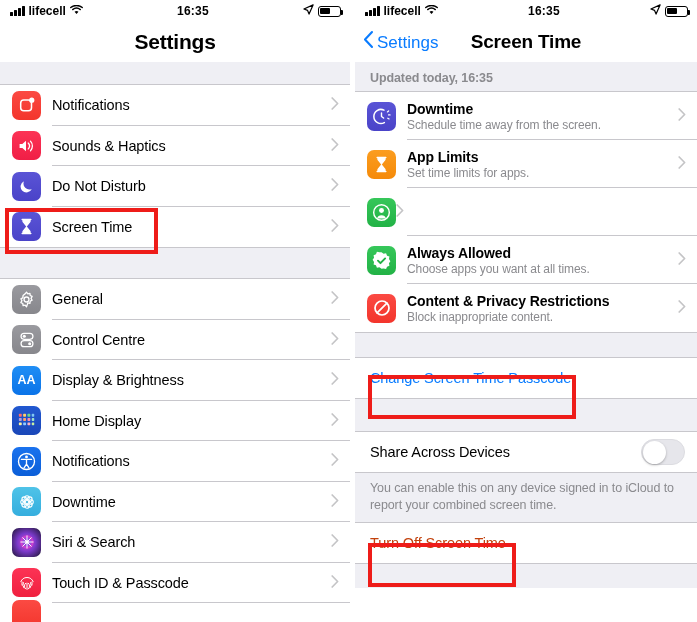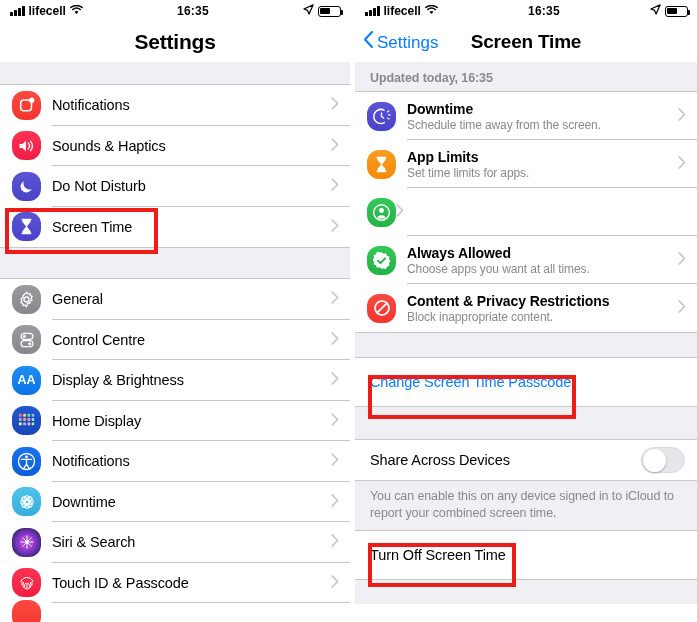--- a/index.html
+++ b/index.html
@@ -61,21 +61,21 @@
   .group { background: #ffffff; border-top: 0.6px solid #c8c7cc; border-bottom: 0.6px solid #c8c7cc; }
   .row {
     position: relative; display: flex; align-items: center;
     background: #ffffff; padding-left: 12px; cursor: pointer;
   }
   .row .sep {
     position: absolute; left: 52px; right: 0; bottom: 0; height: 0.6px; background: #c8c7cc;
   }
   .row:last-child .sep { display: none; }
   .icn {
-    width: 29px; height: 29px; border-radius: 12px; flex: 0 0 29px;
+    width: 29px; height: 29px; border-radius: 7px; flex: 0 0 29px;
     display: flex; align-items: center; justify-content: center;
     overflow: hidden; position: relative;
   }
   .row-body { margin-left: 11px; flex: 1 1 auto; min-width: 0; }
   .row-title { font-size: 14.5px; color: #000; letter-spacing: -0.1px; }
   .row-sub { font-size: 12px; color: #8a8a8e; margin-top: 1px; letter-spacing: -0.1px; }
   .row-title.bold { font-weight: bold; font-size: 14px; }
   .chev { flex: 0 0 auto; margin-right: 11px; color: #c4c4c6; display:block; }
 
   
@@ -87,25 +87,25 @@
   
   .sec-head {
     background: #efeff4; font-size: 12.5px; color: #8a8a8e;
     padding: 9px 0 6px 15px; letter-spacing: -0.1px; font-weight: bold;
   }
   .sec-foot {
     background: #efeff4; font-size: 12.5px; color: #8a8a8e;
     padding: 7px 16px 9px 15px; line-height: 1.32; letter-spacing: -0.1px;
   }
   .link-row {
-    background:#ffffff; height: 48px; display:flex; align-items:center;
+    background:#ffffff; height: 40px; display:flex; align-items:center;
     padding-left: 15px; font-size: 14.5px; cursor:pointer; letter-spacing:-0.1px;
   }
   .link-blue { color: #0a7cff; }
-  .link-red  { color: #000000; }
+  .link-red  { color: #c2410c; }
 
   
   .switch { width: 44px; height: 26px; border-radius: 13px; background: #e6e6eb;
             position: relative; flex: 0 0 auto; margin-right: 12px; border:0.5px solid #dcdce1;}
   .switch i { position:absolute; top: 1.2px; left: 1.2px; width: 23px; height: 23px;
             border-radius: 50%; background:#fff; box-shadow: 0 1px 2.5px rgba(0,0,0,.28); display:block;}
 
   
   .hl { position: absolute; border: 4px solid #ee1c19; pointer-events: none; z-index: 20; }
 

